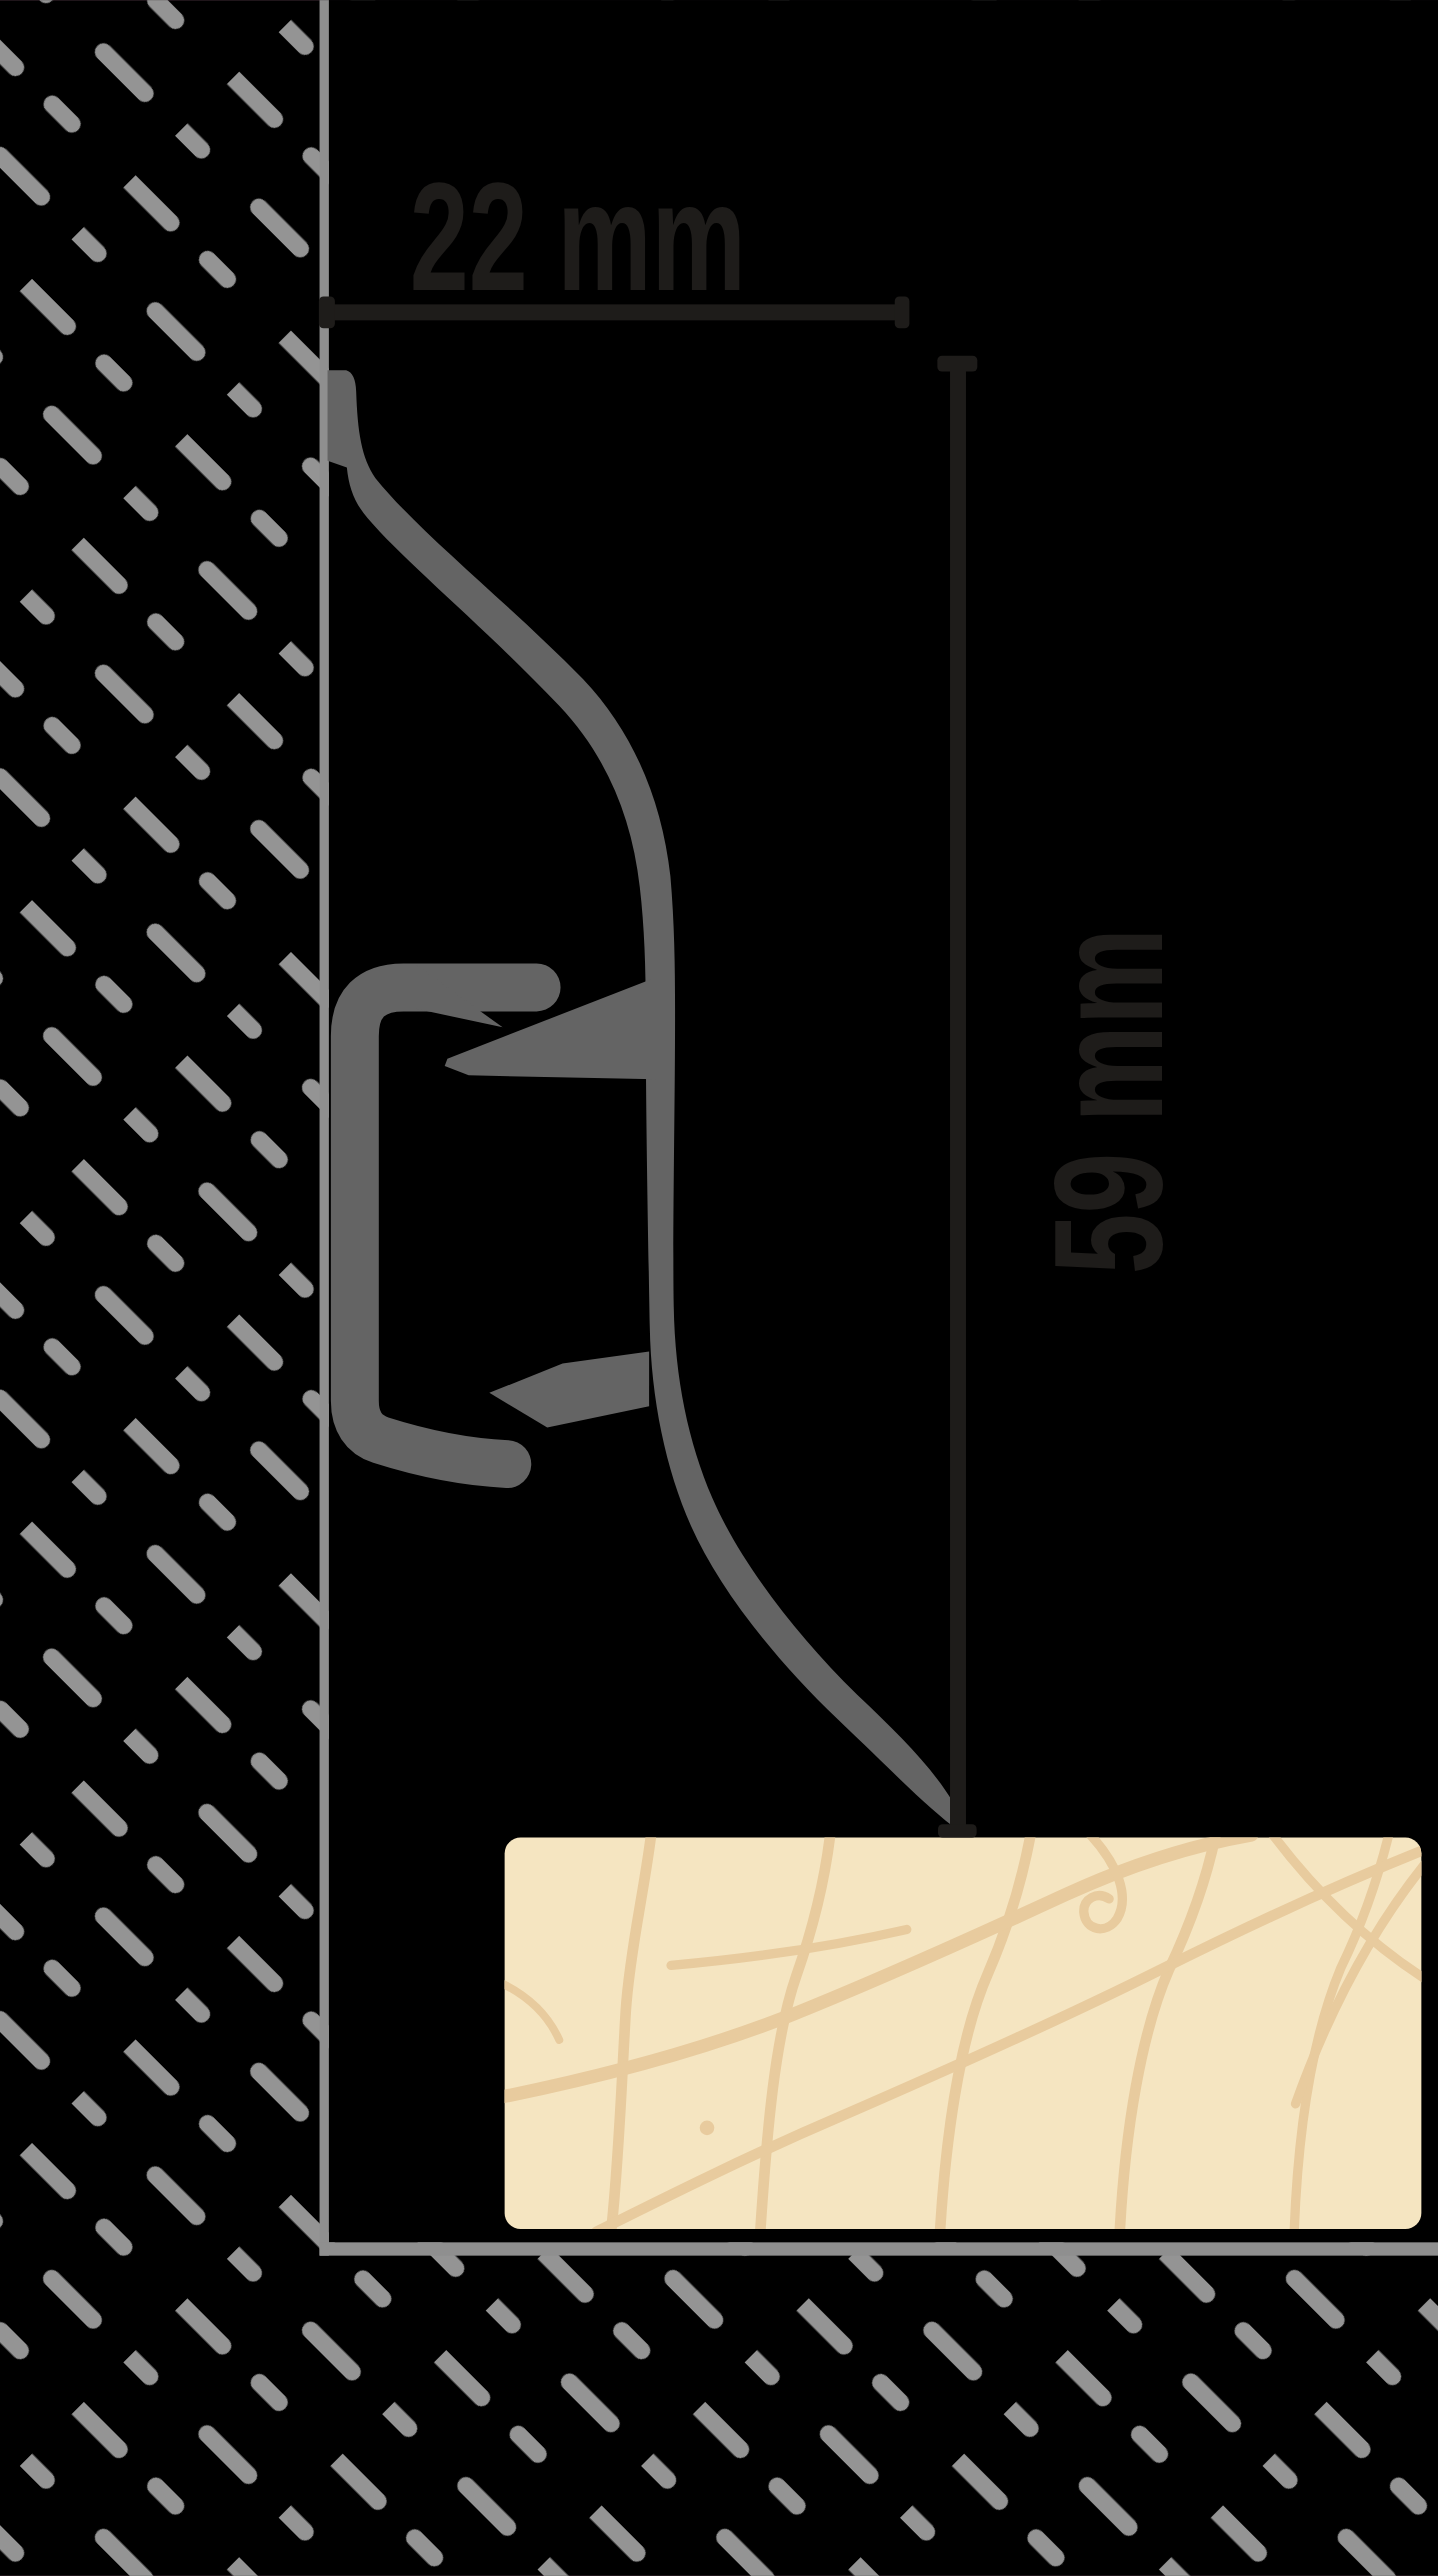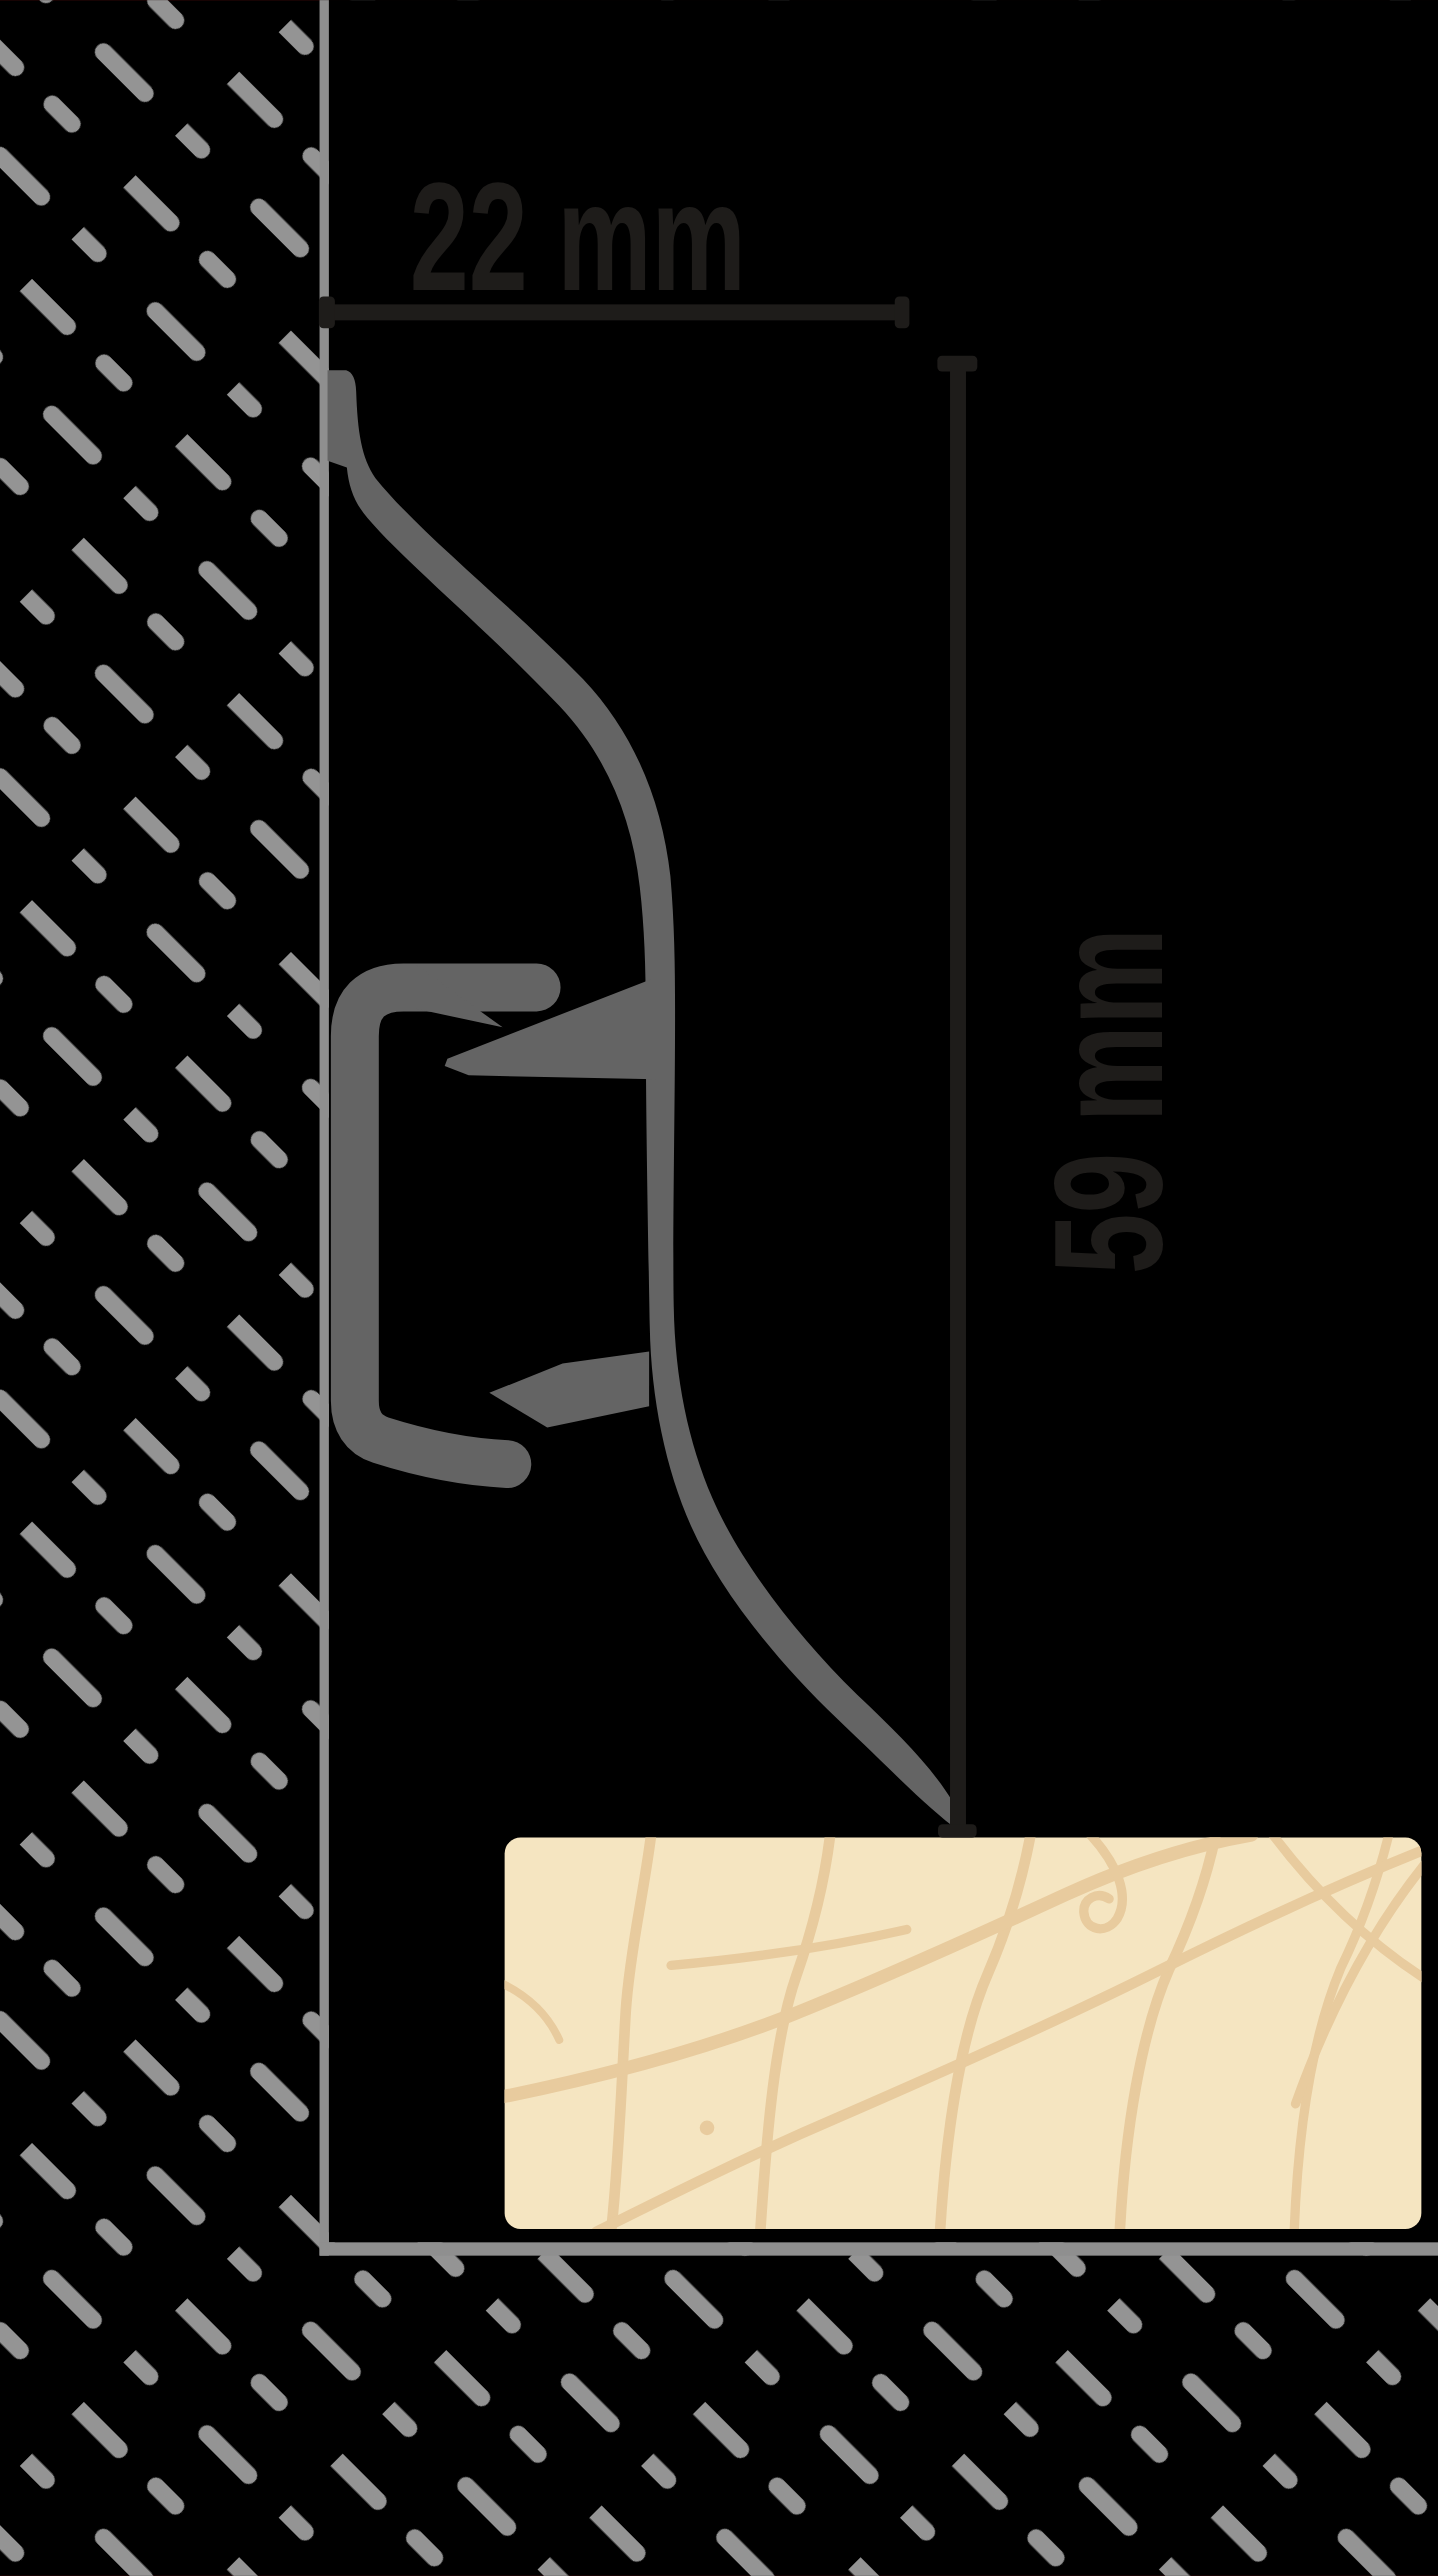--- a/index.html
+++ b/index.html
@@ -4,21 +4,21 @@
 <style>
   html, body {
     margin: 0;
     padding: 0;
     background: #000;
   }
   .stage {
     position: relative;
     width: 1438px;
     height: 2576px;
-    background: #b91c1c;
+    background: #f9a8d4;
     overflow: hidden;
   }
   .stage svg { display: block; }
   .dimtext {
     font-family: "Liberation Sans", sans-serif;
     font-weight: 700;
     font-size: 230px;
     fill: #1e1c1a;
   }
 </style>

